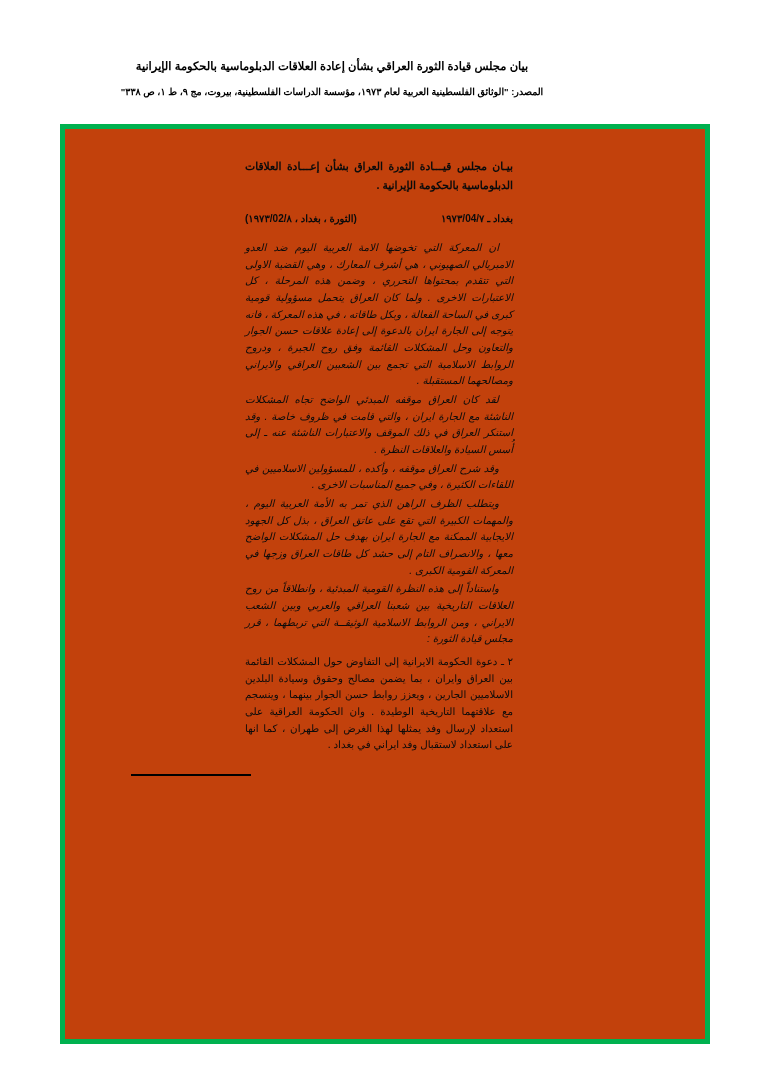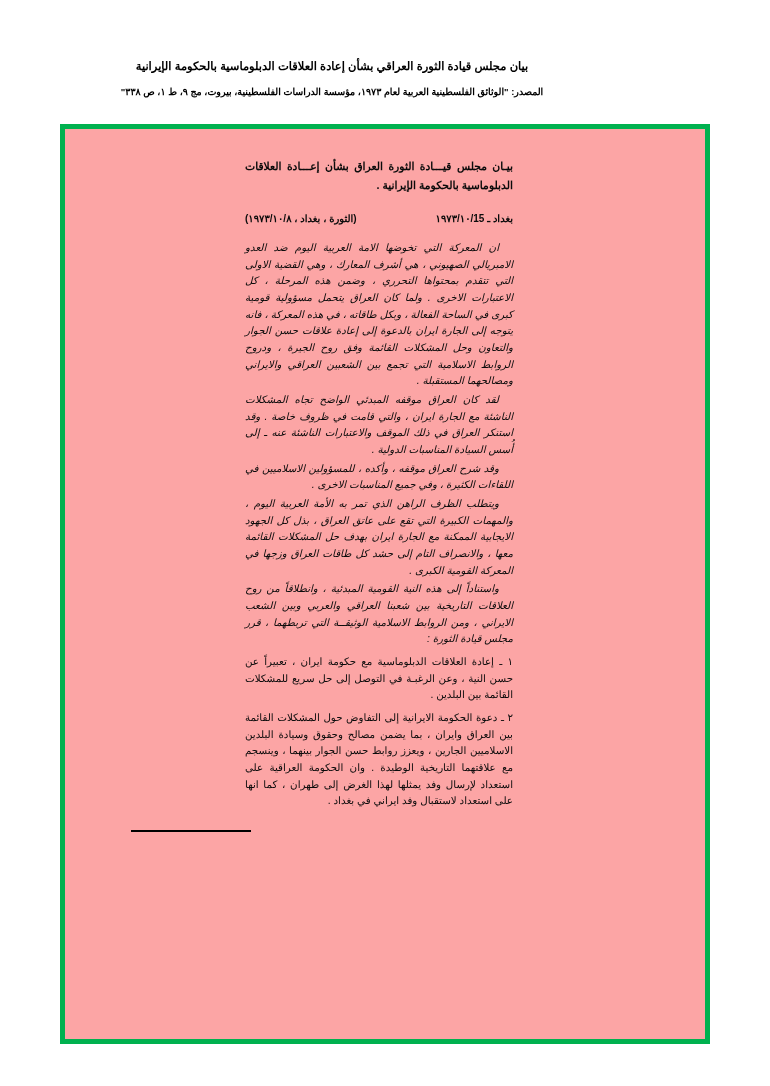--- a/index.html
+++ b/index.html
@@ -48,21 +48,21 @@
   }
 
   
   .frame {
     position: absolute;
     top: 124px;
     left: 60px;
     width: 650px;
     height: 920px;
     border: 5px solid #00b14f;
-    background: #fca5a5;
+    background: #c2410c;
     box-sizing: border-box;
   }
 
   .scan {
     position: absolute;
     top: 28px;
     left: 0;
     right: 0;
     bottom: 0;
     direction: rtl;
@@ -136,31 +136,30 @@
     <div class="source">المصدر: "الوثائق الفلسطينية العربية لعام ١٩٧٣، مؤسسة الدراسات الفلسطينية، بيروت، مج ٩، ط ١، ص ٣٣٨"</div>
   </div>
 
   <div class="frame">
     <div class="scan">
       <div class="scan-col">
 
         <div class="scan-title">بيـان مجلس قيـــادة الثورة العراق بشأن إعـــادة العلاقات الدبلوماسية بالحكومة الإيرانية .</div>
 
         <div class="dateline">
-          <span class="right-part">بغداد ـ ١٩٧٣/١٠/15</span>
-          <span class="left-part">(الثورة ، بغداد ، ١٩٧٣/١٠/٨)</span>
+          <span class="right-part">بغداد ـ ١٩٧٣/04/٧</span>
+          <span class="left-part">(الثورة ، بغداد ، ١٩٧٣/02/٨)</span>
         </div>
 
         <p class="para">ان المعركة التي تخوضها الامة العربية اليوم ضد العدو الامبريالي الصهيوني ، هي أشرف المعارك ، وهي القضية الاولى التي تتقدم بمحتواها التحرري ، وضمن هذه المرحلة ، كل الاعتبارات الاخرى . ولما كان العراق يتحمل مسؤولية قومية كبرى في الساحة الفعالة ، وبكل طاقاته ، في هذه المعركة ، فانه يتوجه إلى الجارة ايران بالدعوة إلى إعادة علاقات حسن الجوار والتعاون وحل المشكلات القائمة وفق روح الجيرة ، ودروح الروابط الاسلامية التي تجمع بين الشعبين العراقي والايراني ومصالحهما المستقبلة .</p>
-        <p class="para">لقد كان العراق موقفه المبدئي الواضح تجاه المشكلات الناشئة مع الجارة ايران ، والتي قامت في ظروف خاصة . وقد استنكر العراق في ذلك الموقف والاعتبارات الناشئة عنه ـ إلى أُسس السيادة المناسبات الدولية .</p>
+        <p class="para">لقد كان العراق موقفه المبدئي الواضح تجاه المشكلات الناشئة مع الجارة ايران ، والتي قامت في ظروف خاصة . وقد استنكر العراق في ذلك الموقف والاعتبارات الناشئة عنه ـ إلى أُسس السيادة والعلاقات النظرة .</p>
         <p class="para">وقد شرح العراق موقفه ، وأكده ، للمسؤولين الاسلاميين في اللقاءات الكثيرة ، وفي جميع المناسبات الاخرى .</p>
-        <p class="para">ويتطلب الظرف الراهن الذي تمر به الأمة العربية اليوم ، والمهمات الكبيرة التي تقع على عاتق العراق ، بذل كل الجهود الايجابية الممكنة مع الجارة ايران بهدف حل المشكلات القائمة معها ، والانصراف التام إلى حشد كل طاقات العراق وزجها في المعركة القومية الكبرى .</p>
-        <p class="para">واستناداً إلى هذه النية القومية المبدئية ، وانطلاقاً من روح العلاقات التاريخية بين شعبنا العراقي والعربي وبين الشعب الايراني ، ومن الروابط الاسلامية الوثيقــة التي تربطهما ، قرر مجلس قيادة الثورة :</p>
+        <p class="para">ويتطلب الظرف الراهن الذي تمر به الأمة العربية اليوم ، والمهمات الكبيرة التي تقع على عاتق العراق ، بذل كل الجهود الايجابية الممكنة مع الجارة ايران بهدف حل المشكلات الواضح معها ، والانصراف التام إلى حشد كل طاقات العراق وزجها في المعركة القومية الكبرى .</p>
+        <p class="para">واستناداً إلى هذه النظرة القومية المبدئية ، وانطلاقاً من روح العلاقات التاريخية بين شعبنا العراقي والعربي وبين الشعب الايراني ، ومن الروابط الاسلامية الوثيقــة التي تربطهما ، قرر مجلس قيادة الثورة :</p>
 
-        <p class="numbered">١ ـ إعادة العلاقات الدبلوماسية مع حكومة ايران ، تعبيراً عن حسن النية ، وعن الرغبـة في التوصل إلى حل سريع للمشكلات القائمة بين البلدين .</p>
         <p class="numbered">٢ ـ دعوة الحكومة الايرانية إلى التفاوض حول المشكلات القائمة بين العراق وايران ، بما يضمن مصالح وحقوق وسيادة البلدين الاسلاميين الجارين ، ويعزز روابط حسن الجوار بينهما ، وينسجم مع علاقتهما التاريخية الوطيدة . وان الحكومة العراقية على استعداد لإرسال وفد يمثلها لهذا الغرض إلى طهران ، كما انها على استعداد لاستقبال وفد ايراني في بغداد .</p>
 
 
         <div class="rule"></div>
       </div>
     </div>
   </div>
 
 </div>
 

